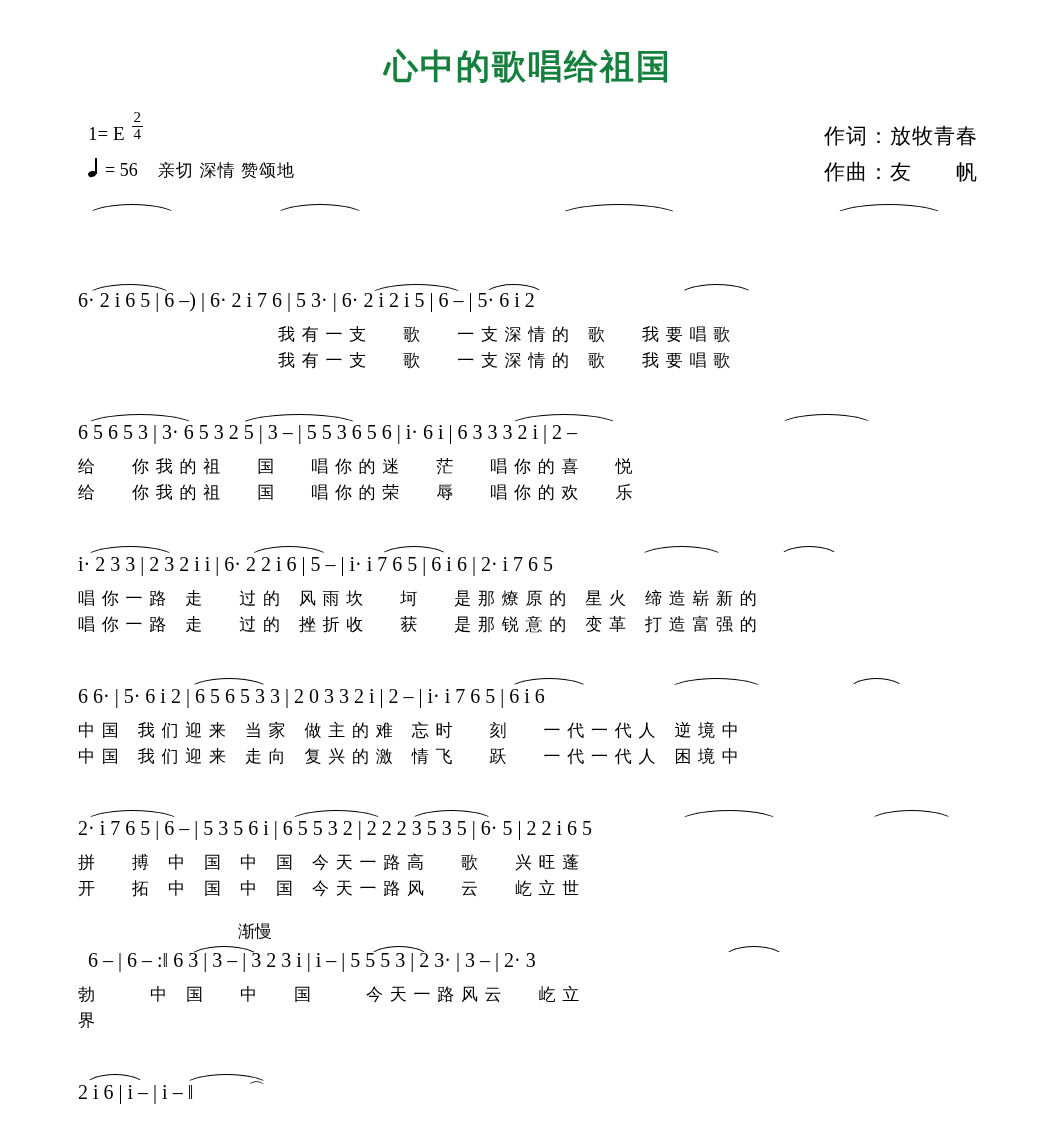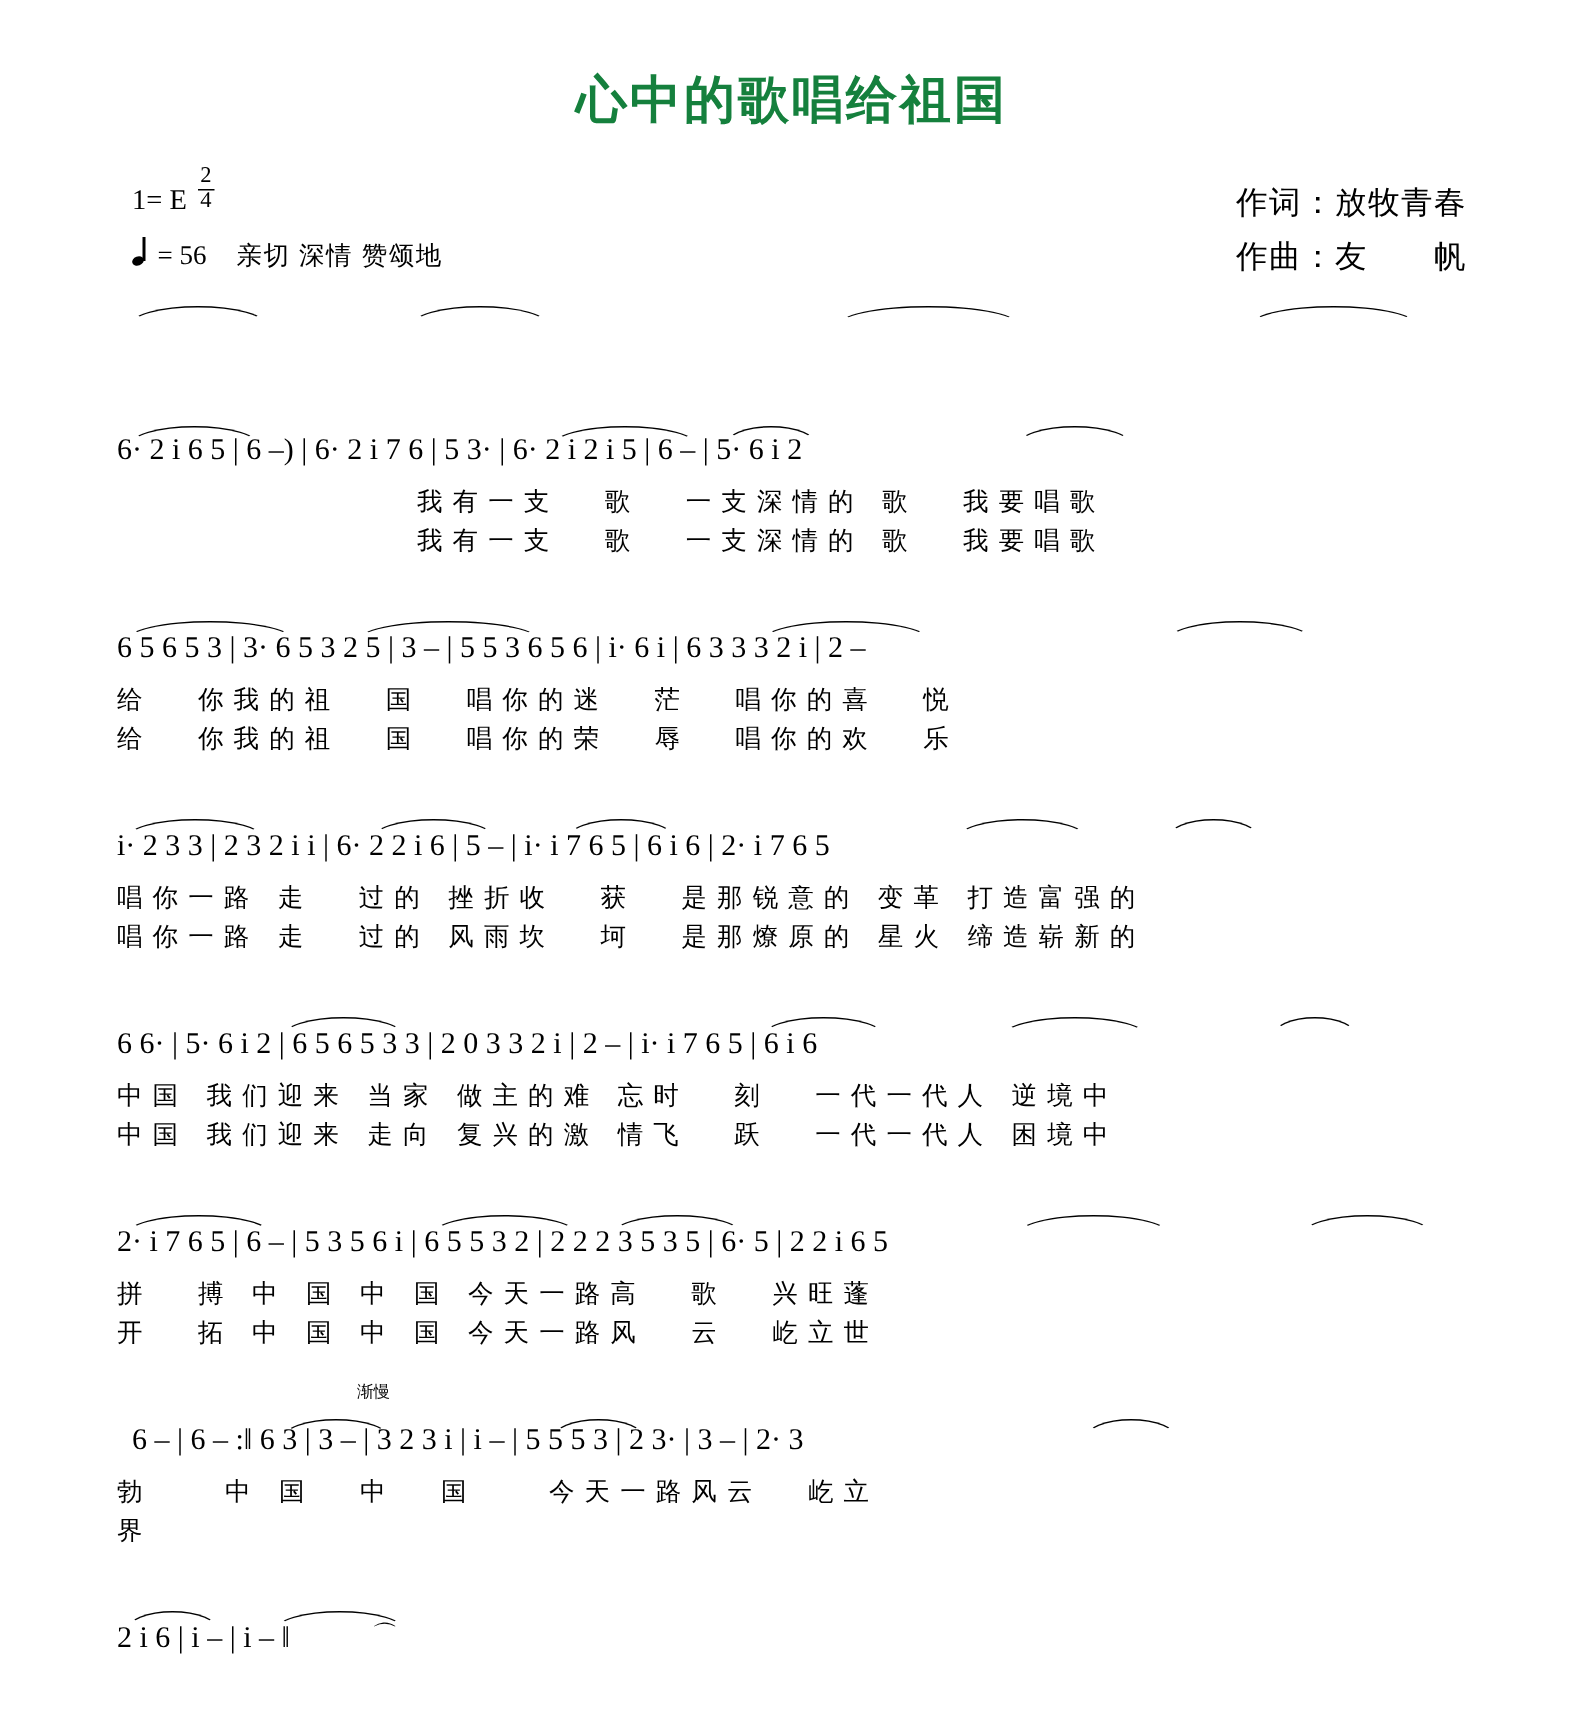--- a/index.html
+++ b/index.html
@@ -134,21 +134,21 @@
     position: absolute;
     border-top: 1.6px solid #000;
     border-left: 1.6px solid transparent;
     border-right: 1.6px solid transparent;
     border-radius: 50%/100% 100% 0 0;
     height: 12px;
   }
   .marking {
     position: absolute;
     font-family: "Liberation Sans", sans-serif;
-    font-size: 11px;
+    font-size: 17px;
   }
   .fermata {
     position: absolute;
     font-size: 17px;
   }
   
   .mono {
     font-family: "Liberation Serif", serif;
   }
 </style>
@@ -226,22 +226,22 @@
     <div class="notes-row">
       <div class="slurs">
         <div class="slur" style="left:6px; top:4px; width:90px;"></div>
         <div class="slur" style="left:170px; top:4px; width:80px;"></div>
         <div class="slur" style="left:300px; top:4px; width:70px;"></div>
         <div class="slur" style="left:560px; top:4px; width:85px;"></div>
         <div class="slur" style="left:700px; top:4px; width:60px;"></div>
       </div>
       <span class="nt mono">i· 2 3 3 | 2 3 2 i i | 6· 2 2 i 6 | 5 – | i· i 7 6 5 | 6 i 6 | 2· i 7 6 5</span>
     </div>
+    <div class="lyrics-row">唱 你 一 路　走　　过 的　风 雨 坎　　坷　　是 那 燎 原 的　星 火　缔 造 崭 新 的</div>
     <div class="lyrics-row lyr2">唱 你 一 路　走　　过 的　挫 折 收　　获　　是 那 锐 意 的　变 革　打 造 富 强 的</div>
-    <div class="lyrics-row">唱 你 一 路　走　　过 的　风 雨 坎　　坷　　是 那 燎 原 的　星 火　缔 造 崭 新 的</div>
     <div class="sys-gap"></div>
   </div>
 
   <div class="system">
     <div class="notes-row">
       <div class="slurs">
         <div class="slur" style="left:110px; top:4px; width:80px;"></div>
         <div class="slur" style="left:430px; top:4px; width:80px;"></div>
         <div class="slur" style="left:590px; top:4px; width:95px;"></div>
         <div class="slur" style="left:770px; top:4px; width:55px;"></div>

